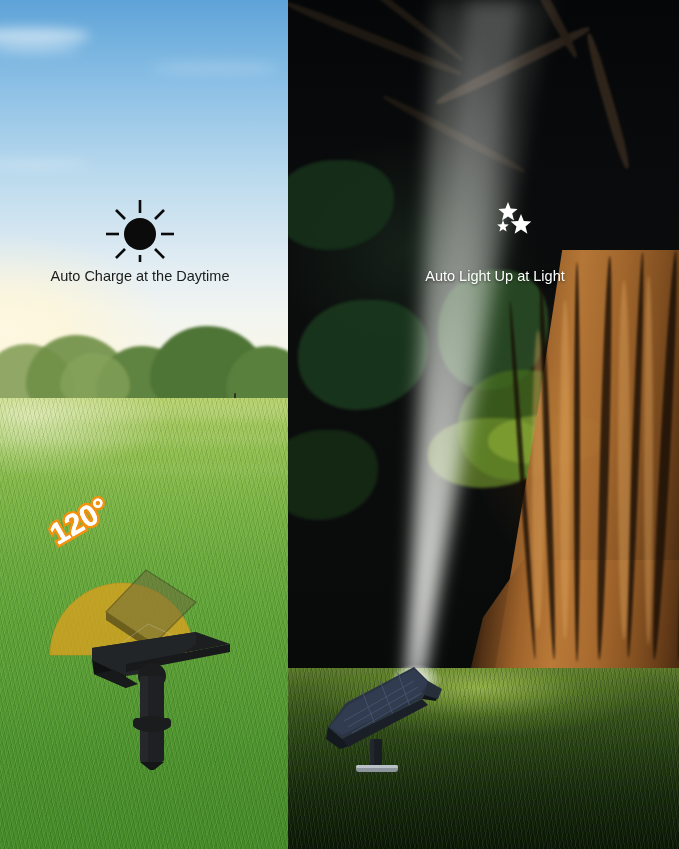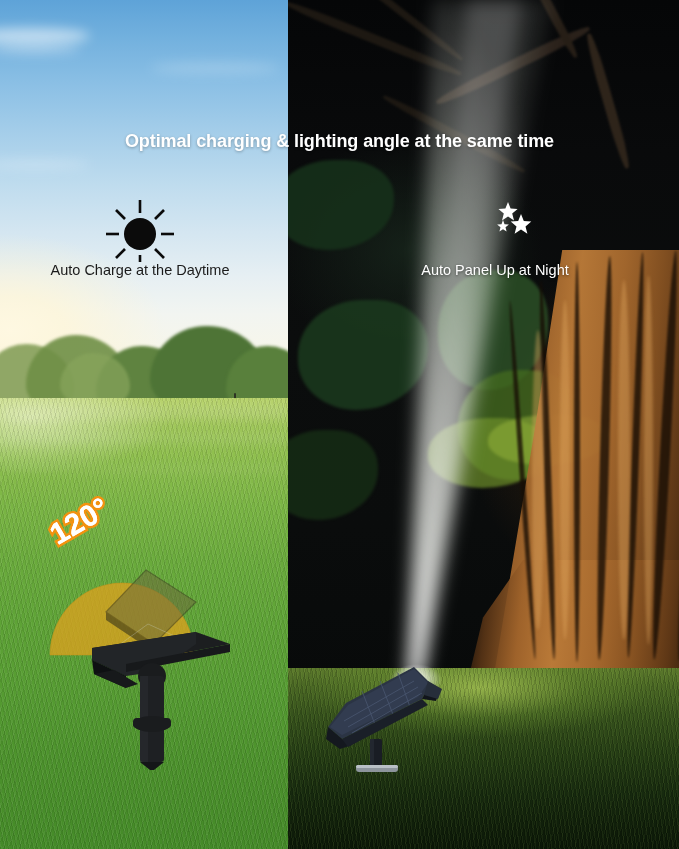--- a/index.html
+++ b/index.html
@@ -152,21 +152,21 @@
     text-shadow:0 1px 3px rgba(0,0,0,.30);
     white-space:nowrap;
   }
   .feature{
     position:absolute;text-align:center;
   }
   #feature-day{left:0px;top:196px;width:280px;}
   #feature-night{left:365px;top:196px;width:260px;}
   .feature-icon{height:66px;display:block;margin:0 auto;}
   .feature-label{
-    font-size:14.5px;white-space:nowrap;
+    font-size:14.5px;margin-top:6px;white-space:nowrap;
   }
   #label-day{color:#1b1b1b;}
   #label-night{color:#ffffff;text-shadow:0 1px 3px rgba(0,0,0,.55);}
 
   
   #angle-badge{
     position:absolute;left:44px;top:522px;
     transform:rotate(-30deg);transform-origin:left top;
     font-size:30px;font-weight:bold;color:#ffffff;
     -webkit-text-stroke:5px #f3920f;
@@ -345,21 +345,20 @@
       <polygon points="110,26 124,34 120,44 106,40" fill="#262e3a"></polygon>
 
       <rect x="52" y="84" width="12" height="30" rx="2" fill="#191d24"></rect>
       <rect x="52" y="84" width="4" height="30" fill="#262c35" opacity=".7"></rect>
 
       <rect x="38" y="110" width="42" height="7" rx="3" fill="#8d959c"></rect>
       <rect x="38" y="110" width="42" height="3" rx="1.5" fill="#b9c0c6"></rect>
     </svg>
   </div>
 
-  <div id="subheadline">Optimal charging &amp; lighting angle at the same time</div>
 
   <div class="feature" id="feature-day">
     <svg class="feature-icon" width="72" height="66" viewBox="0 0 72 66">
       <circle cx="36" cy="38" r="16" fill="#0b0b0b"></circle>
       <g stroke="#0b0b0b" stroke-width="2.6" stroke-linecap="butt">
         <line x1="36" y1="4" x2="36" y2="17"></line>
         <line x1="36" y1="59" x2="36" y2="72"></line>
         <line x1="2" y1="38" x2="15" y2="38"></line>
         <line x1="57" y1="38" x2="70" y2="38"></line>
         <line x1="12" y1="14" x2="21" y2="23"></line>
@@ -371,16 +370,16 @@
     <div class="feature-label" id="label-day">Auto Charge at the Daytime</div>
   </div>
 
   <div class="feature" id="feature-night">
     <svg class="feature-icon" width="76" height="66" viewBox="0 0 76 66">
       <path d="M44 10 A 26 26 0 1 0 44 62 A 21 21 0 1 1 44 10 Z" fill="#ffffff"></path>
       <polygon points="51,6 53.6,12.6 60.6,13.1 55.2,17.6 57,24.4 51,20.6 45,24.4 46.8,17.6 41.4,13.1 48.4,12.6" fill="#ffffff"></polygon>
       <polygon points="64,18 66.8,25 74.3,25.6 68.5,30.4 70.4,37.7 64,33.6 57.6,37.7 59.5,30.4 53.7,25.6 61.2,25" fill="#ffffff"></polygon>
       <polygon points="46,24 47.5,28.2 51.9,28.5 48.5,31.3 49.6,35.6 46,33.2 42.4,35.6 43.5,31.3 40.1,28.5 44.5,28.2" fill="#ffffff"></polygon>
     </svg>
-    <div class="feature-label" id="label-night">Auto Panel Up at Night</div>
+    <div class="feature-label" id="label-night">Auto Light Up at Light</div>
   </div>
 
 </div>
 
 </body></html>

